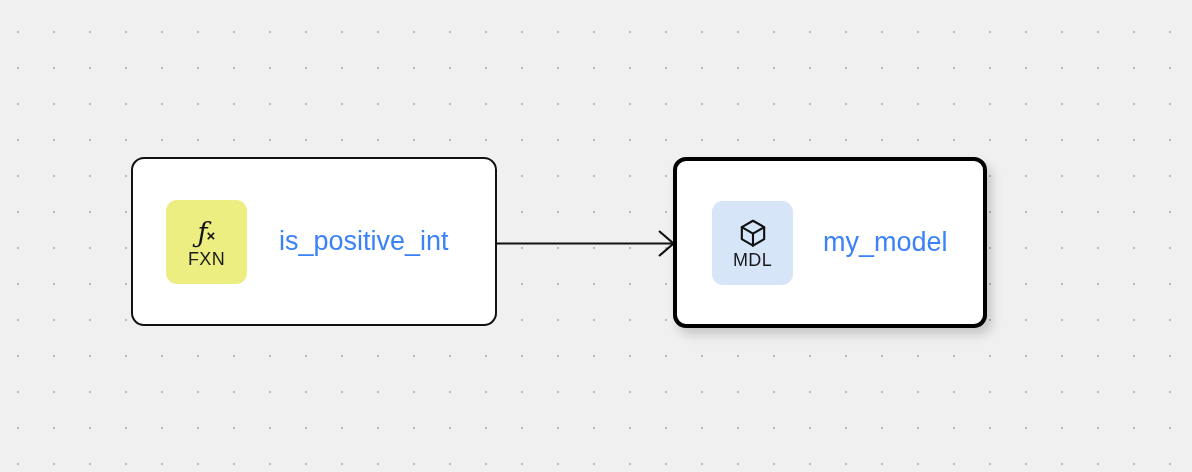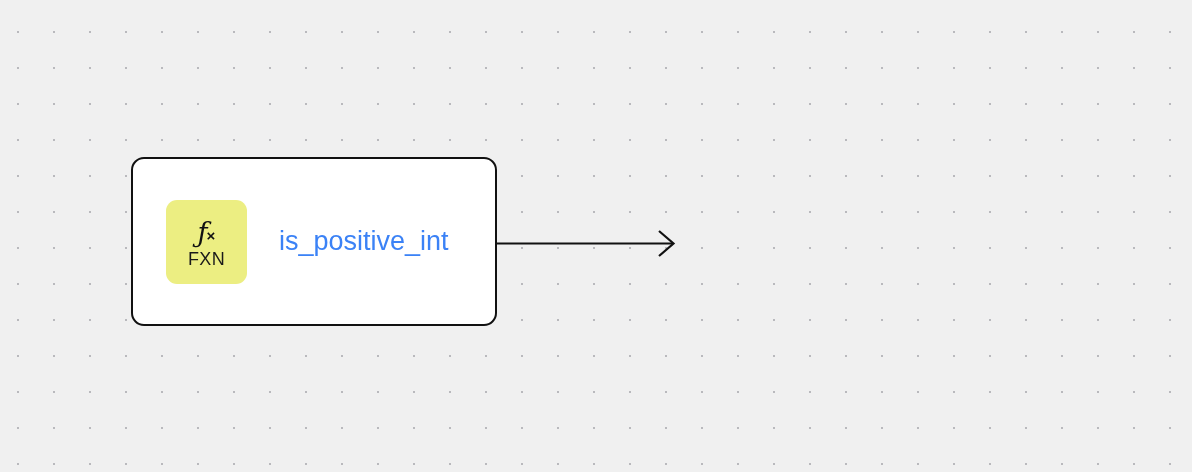--- a/index.html
+++ b/index.html
@@ -137,14 +137,27 @@
   <div class="node node-default">
     <div class="badge badge-fxn">
       <span class="badge-glyph">
         <span class="fx-glyph">ƒ<span class="x">×</span></span>
       </span>
       <span class="badge-label">FXN</span>
     </div>
     <span class="node-title">is_positive_int</span>
   </div>
 
+  <div class="node node-selected">
+    <div class="badge badge-mdl">
+      <span class="badge-glyph">
+        <svg width="30" height="31" viewBox="0 0 24 25" fill="none" stroke="#111111" stroke-width="1.7" stroke-linecap="round" stroke-linejoin="round">
+          <path d="M12 2.2 21 7.4v9.7L12 22.3 3 17.1V7.4z"></path>
+          <path d="M3 7.4 12 12.6l9-5.2"></path>
+          <path d="M12 12.6v9.7"></path>
+        </svg>
+      </span>
+      <span class="badge-label">MDL</span>
+    </div>
+    <span class="node-title">my_model</span>
+  </div>
 
 </div>
 
 </body></html>

